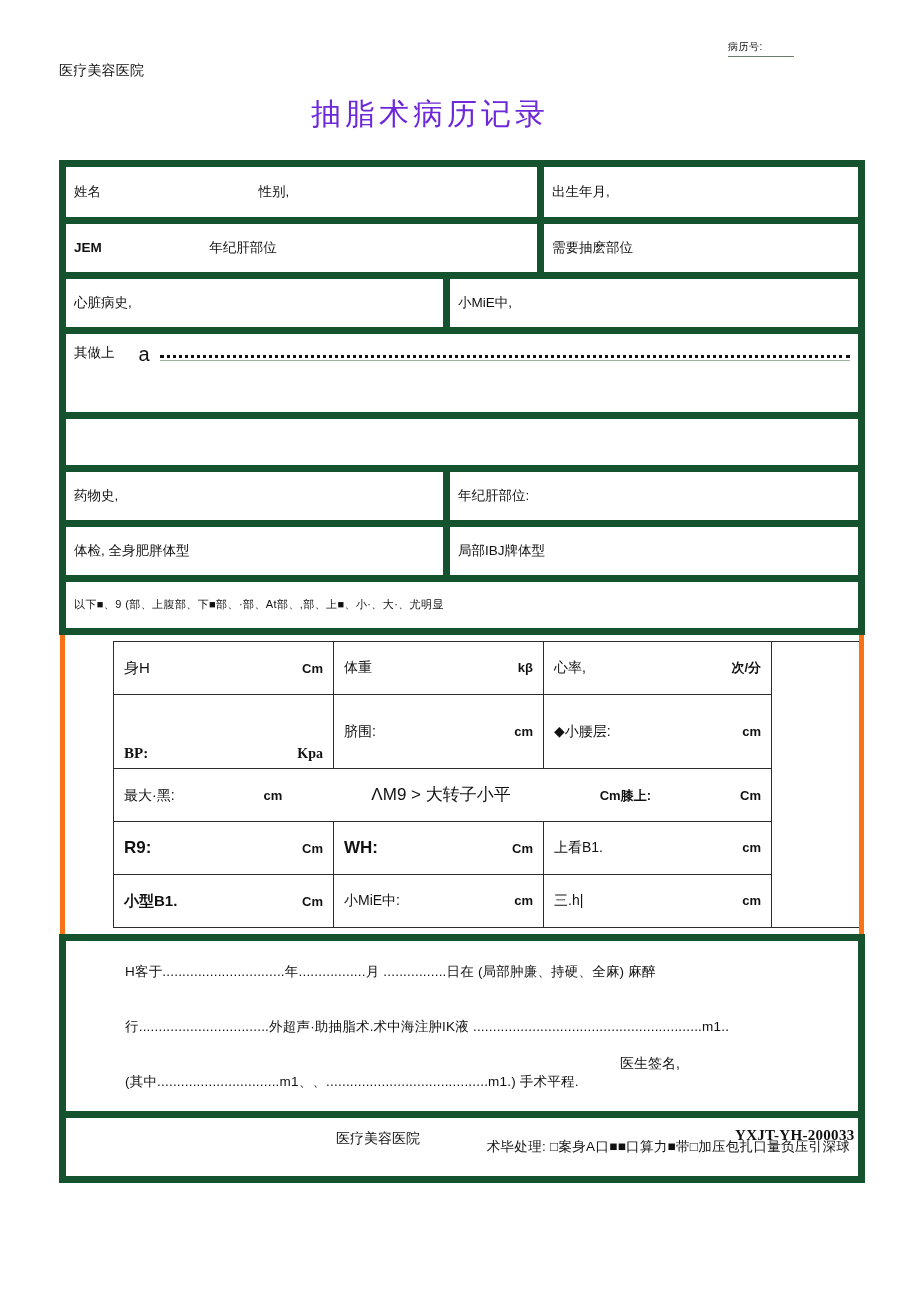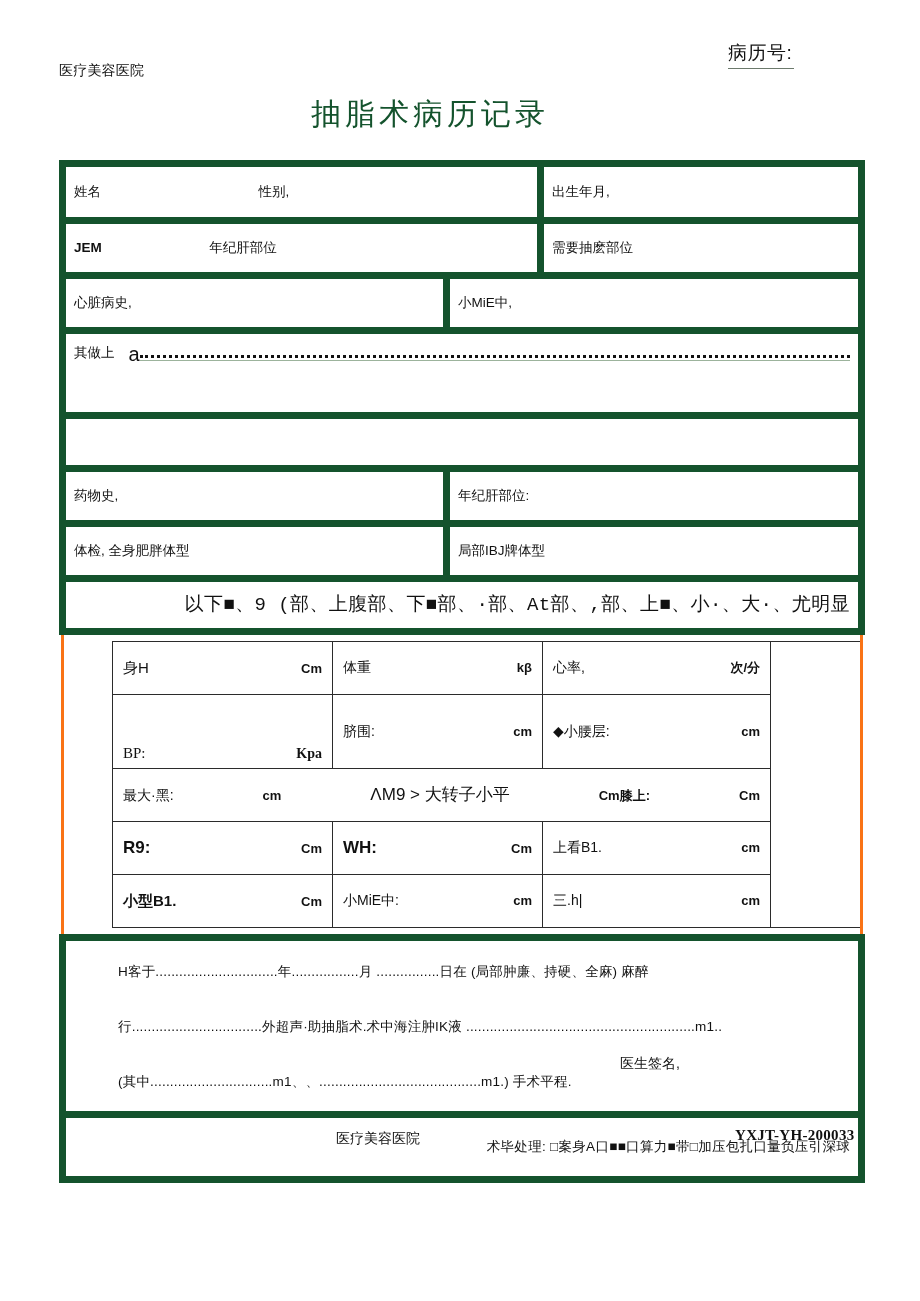--- a/index.html
+++ b/index.html
@@ -10,34 +10,34 @@
     font-family:"Liberation Sans","DejaVu Sans",sans-serif;
     color:#111;
     position:relative;
     overflow:hidden;
   }
   .page{position:relative;width:920px;height:1301px;}
 
   
   .rec-no{
     position:absolute;left:728px;top:40px;
-    font-size:19px;letter-spacing:.5px;
+    font-size:10px;letter-spacing:.5px;
     border-bottom:1px solid #6c7a6c;
     padding-bottom:2px;width:66px;
   }
   .hospital-top{
     position:absolute;left:59px;top:62px;
     font-size:14px;letter-spacing:.2px;
   }
   .doc-title{
     position:absolute;left:0;top:94px;width:860px;
     text-align:center;
     font-size:30px;letter-spacing:4px;
     font-family:"DejaVu Sans","Liberation Sans",sans-serif;
-    color:#14532d;
+    color:#6d28d9;
   }
 
   
   .main-table{
     position:absolute;left:59px;top:160px;
     width:799px;
     border-collapse:collapse;
     table-layout:fixed;
   }
   .main-table td{
@@ -48,41 +48,41 @@
     height:36px;
     line-height:1.4;
   }
   .r-name td{height:38px;}
   .cell-inline{display:inline-block;}
   .gap-120{display:inline-block;width:150px;}
   .gap-90{display:inline-block;width:100px;}
 
   
   .dot-row td{height:62px;vertical-align:top;padding-top:10px;}
-  .dotline-wrap{display:flex;align-items:flex-end;gap:0;}
+  .dotline-wrap{display:flex;align-items:flex-end;gap:10px;}
   .dotline-lbl{font-size:13.5px;padding-bottom:1px;white-space:nowrap;}
   .dot-a{font-size:20px;line-height:1;padding-left:14px;}
   .dotline{
     flex:1;
     border-bottom:3px dotted #111;
     margin-bottom:6px;
     position:relative;
   }
   .dotline::after{
     content:"";position:absolute;left:0;right:0;bottom:-6px;
     border-bottom:1px solid #9cb39c;
   }
   .blank-row td{height:34px;}
 
   .note-row td{
-    text-align:right;font-size:19px;letter-spacing:.4px;height:34px;font-family:Liberation Mono, monospace;
-  }
-
-  
-  .meas-wrap td{padding:0;border:3px solid #f97316;}
+    text-align:left;font-size:11px;letter-spacing:.4px;height:34px;
+  }
+
+  
+  .meas-wrap td{padding:0;border:5px solid #f97316;}
   .meas-table{
     width:748px;margin:6px 0 6px 48px;
     border-collapse:collapse;table-layout:fixed;
   }
   .meas-table td{
     border:1px solid #2b2b2b;
     height:44px;
     font-size:14px;
     padding:4px 10px;
     vertical-align:middle;
@@ -90,21 +90,21 @@
   .mcell{display:flex;align-items:baseline;justify-content:space-between;width:100%;}
   .mlabel{white-space:nowrap;}
   .munit{font-weight:bold;font-size:13px;white-space:nowrap;}
   .b{font-weight:bold;}
   .big{font-size:17px;font-weight:bold;}
   .empty-col{border-left:1px solid #2b2b2b;}
 
   
   .op-row td{height:170px;vertical-align:top;padding:0;}
   .op-inner{padding:22px 16px 10px 52px;}
-  .op-line{font-size:13.5px;margin-bottom:36px;white-space:nowrap;letter-spacing:.2px;}
+  .op-line{font-size:13.5px;margin-bottom:36px;white-space:nowrap;letter-spacing:.2px;margin-left:7px;}
   .op-line:last-child{margin-bottom:0;}
   .post-row td{text-align:right;font-size:13.5px;height:46px;letter-spacing:.3px;}
 
   
   .signature{
     position:absolute;left:620px;top:1055px;
     font-size:14px;
   }
   .hospital-bottom{
     position:absolute;left:336px;top:1130px;
@@ -232,21 +232,21 @@
                     <span class="mlabel">心率,</span>
                     <span class="munit">次/分</span>
                   </div>
                 </td>
                 <td rowspan="5" class="empty-col"></td>
               </tr>
 
               <tr>
                 <td>
                   <div class="mcell">
-                    <span class="mlabel" style="font-family:'Liberation Serif',serif;font-weight:normal;font-size:15px;margin-top:44px;">BP:</span>
+                    <span class="mlabel" style="font-family:'Liberation Serif',serif;font-weight:bold;font-size:15px;margin-top:44px;">BP:</span>
                     <span class="munit" style="font-family:'Liberation Serif',serif;font-size:14px;">Kpa</span>
                   </div>
                 </td>
                 <td>
                   <div class="mcell">
                     <span class="mlabel">脐围:</span>
                     <span class="munit">cm</span>
                   </div>
                 </td>
                 <td>

